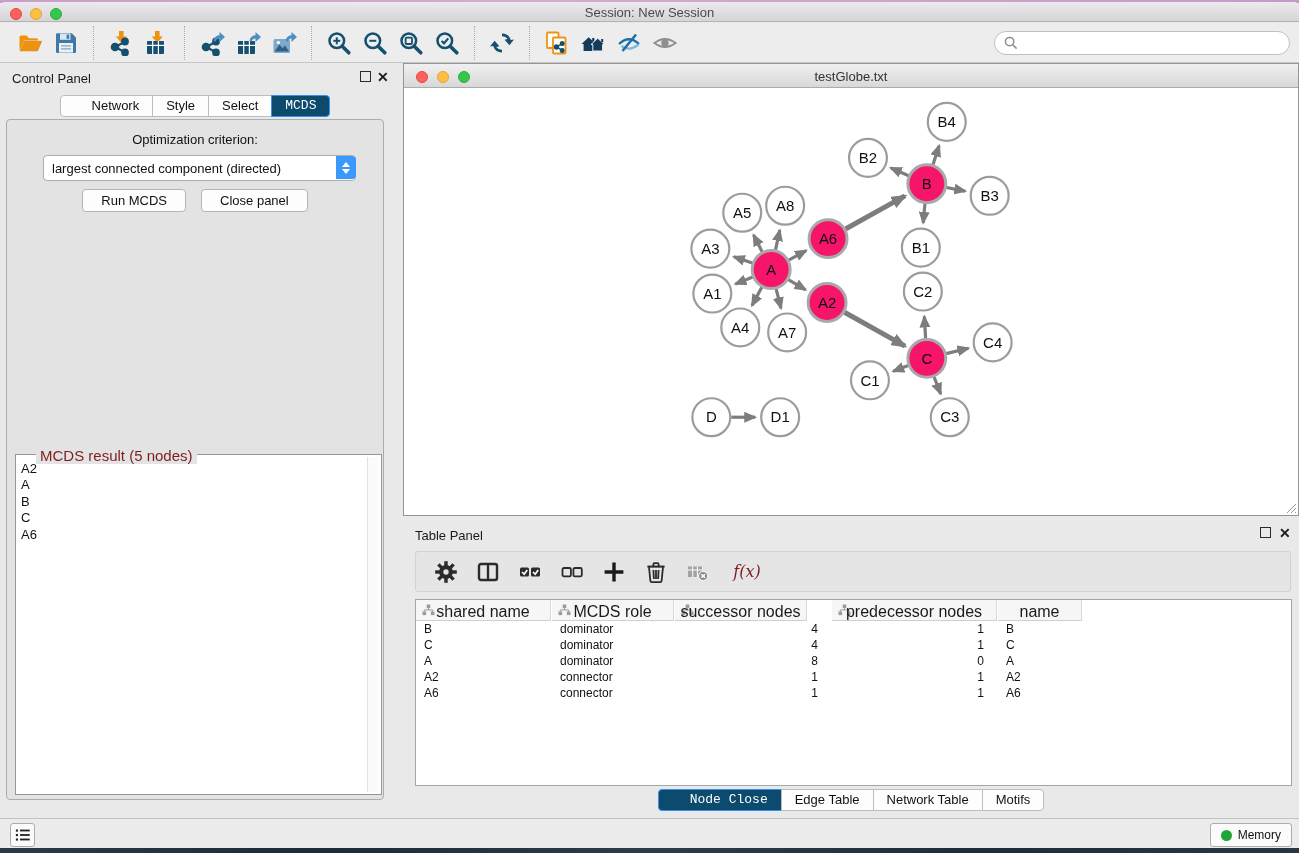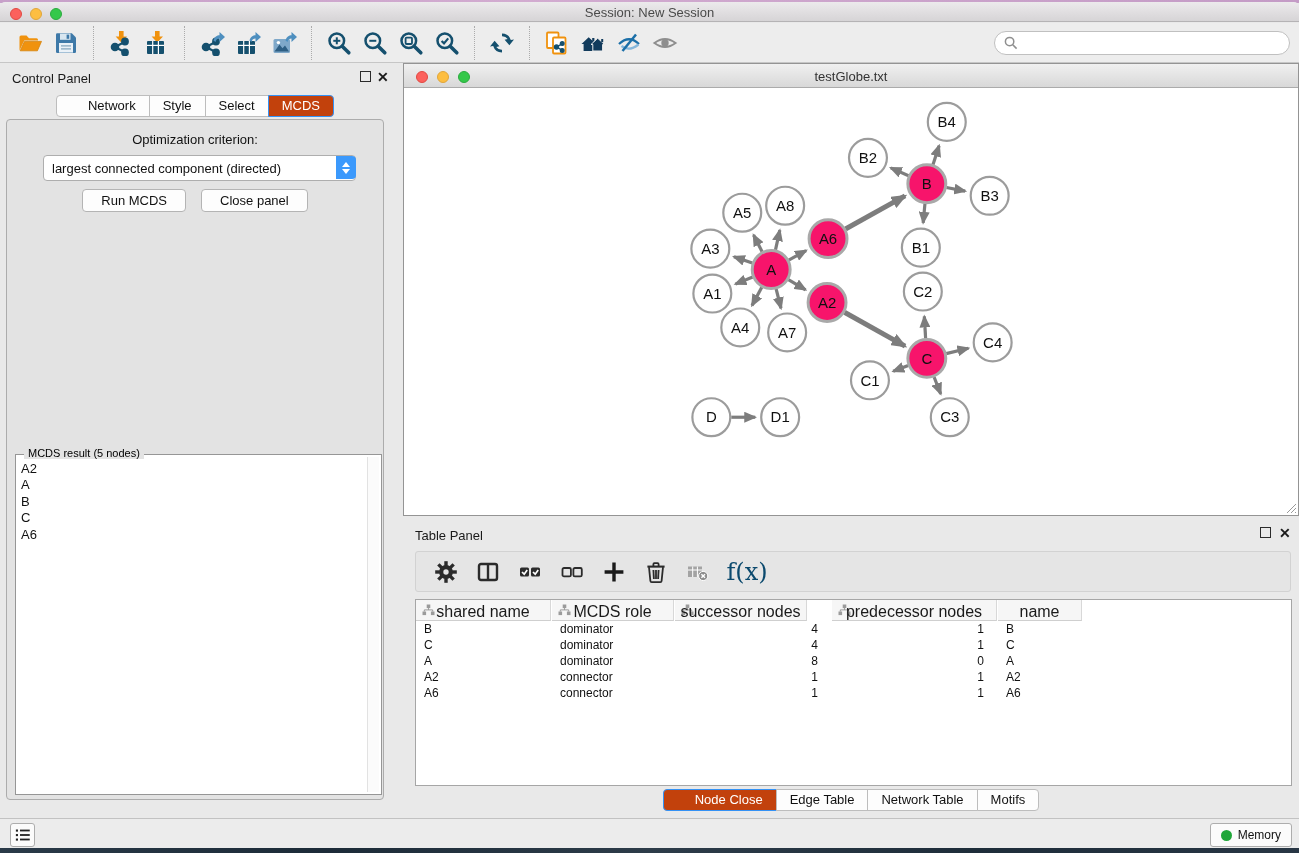--- a/index.html
+++ b/index.html
@@ -37,40 +37,40 @@
   .panel-header-text { position:absolute; left:12px; top:8px; font-size:13px; color:#1a1a1a; }
   .float-glyph { position:absolute; width:11px; height:11px; border:1.6px solid #2b2b2b; }
   .close-glyph { position:absolute; font-size:14px; font-weight:bold; color:#1a1a1a; line-height:12px; }
   #cp-float { left:360px; top:8px; } #cp-close { left:377px; top:8px; }
 
   #cp-tabs { position:absolute; left:0; top:32px; width:100%; display:flex; justify-content:center; }
   .seg-tab { height:22px; line-height:20px; padding:0 13px; background:#FDFDFD;
     border:1px solid #BDBDBD; margin-left:-1px; font-size:13px; color:#111; }
   .seg-tab:first-child { border-radius:4px 0 0 4px; margin-left:0;padding-left:31px; }
   .seg-tab:last-child { border-radius:0 4px 4px 0; }
-  .seg-tab.active { background:#c2410c; border-color:#3492F5; color:#fff; }
+  .seg-tab.active { background:#0c4a6e; border-color:#3492F5; color:#fff;font-family:Liberation Mono, monospace; }
 
   #cp-content { position:absolute; left:6px; top:56px; width:378px; height:681px;
     background:#E3E3E3; border:1px solid #ACACAC; border-radius:4px; }
   #opt-label { position:absolute; top:12px; width:100%; text-align:center; font-size:13px; color:#111; }
   #criterion-select { position:absolute; left:36px; top:35px; width:313px; height:26px;
     background:#fff; border:1px solid #AEAEAE; border-radius:4px; display:flex; align-items:center; }
   #criterion-select .val { flex:1; font-size:13px; padding-left:8px; color:#111; white-space:nowrap; }
   .stepper { width:20px; height:23px; margin:-1px -1px 0 0; background:#3B99FC;
     border-radius:0 4px 4px 0; display:flex; flex-direction:column; align-items:center; justify-content:center; gap:2px; }
   .stepper i { width:0; height:0; border-left:4px solid transparent; border-right:4px solid transparent; }
   .stepper .up { border-bottom:5px solid #fff; } .stepper .dn { border-top:5px solid #fff; }
   #cp-buttons { position:absolute; top:69px; width:100%; display:flex; justify-content:center; gap:15px; }
   .cp-btn { height:23px; background:#FDFDFD; border:1px solid #B4B4B4; border-radius:4px;
     font-size:13px; font-family:Liberation Sans, sans-serif; padding:0 18px; color:#111; }
 
   #result-box { position:absolute; left:8px; top:334px; width:367px; height:341px;
     border:1px solid #969696; background:#fff; }
-  #result-legend { position:absolute; top:-8px; left:8px; background:#E3E3E3; padding:0 4px;
-    font-size:11px; color:#000000; }
+  #result-legend { position:absolute; top:-8px; left:20px; background:#E3E3E3; padding:0 4px;
+    font-size:15px; color:#7f1d1d; }
   #result-list { position:absolute; left:2px; top:6px; right:16px; bottom:2px;
     font-size:13px; color:#111; line-height:16.4px; padding-left:3px; overflow:hidden; }
   #result-scroll { position:absolute; right:2px; top:2px; bottom:2px; width:12px;
     background:#FBFBFB; border-left:1px solid #E2E2E2; }
 
   
   #network-frame { position:absolute; left:403px; top:63px; width:896px; height:453px;
     border:1px solid #949494; background:#fff; }
   #nw-titlebar { position:absolute; top:0; left:0; width:100%; height:24px;
     background:linear-gradient(#F0F0F0,#D8D8D8); border-bottom:1px solid #ABABAB; }
@@ -80,21 +80,21 @@
   #graph-svg { width:100%; height:100%; display:block; }
   #resize-corner { position:absolute; right:1px; bottom:1px; }
 
   
   #table-panel { position:absolute; left:403px; top:520px; width:896px; height:298px; }
   #tp-float { left:857px; top:7px; } #tp-close { left:876px; top:7px; }
   #tp-toolbar { position:absolute; left:12px; top:31px; width:876px; height:41px;
     background:#E5E5E5; border:1px solid #D2D2D2; border-radius:3px;
     display:flex; align-items:center; padding-left:16px; gap:14px; }
   .tp-ibtn { width:28px; height:28px; display:flex; align-items:center; justify-content:center; }
-  .fx { font-family:"DejaVu Serif", serif; font-size:24px; color:#0c4a6e; }
+  .fx { font-family:"DejaVu Serif", serif; font-style:italic; font-size:16px; color:#7f1d1d; }
 
   #tp-table { position:absolute; left:12px; top:79px; width:877px; height:187px;
     background:#fff; border:1px solid #A6A6A6; overflow:hidden; }
   #tp-header { position:absolute; top:0; left:0; height:21px; width:100%; }
   .th-cell { position:absolute; top:0; height:21px; background:#F6F6F6;
     border-right:1px solid #D8D8D8; border-bottom:1px solid #CFCFCF; }
   .th-cell .th-label { position:absolute; left:0; right:0; top:3px; text-align:center;
     font-size:16px; color:#1a1a1a; }
   .th-cell svg { position:absolute; left:6px; top:4px; }
   #tp-rows { position:absolute; top:22px; left:0; right:0; }

